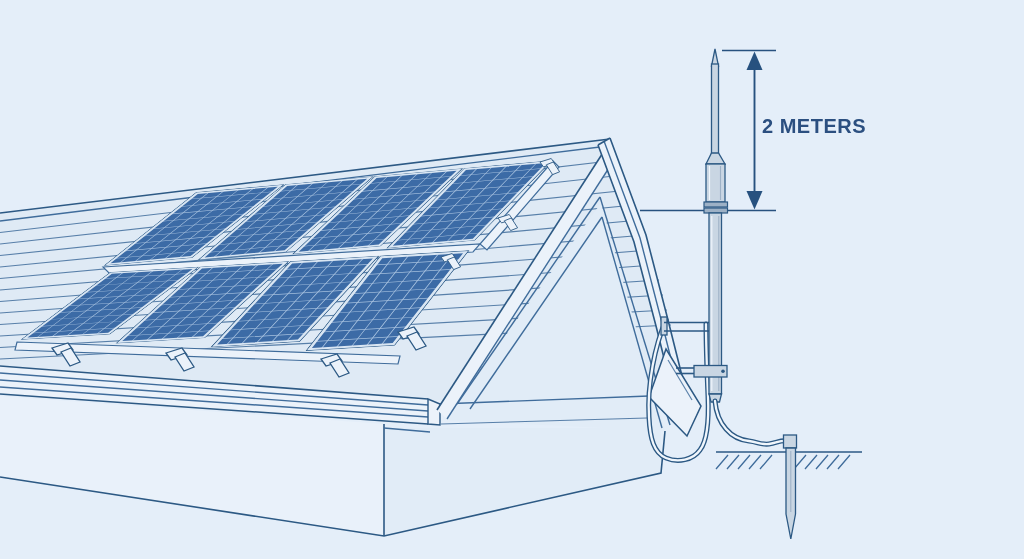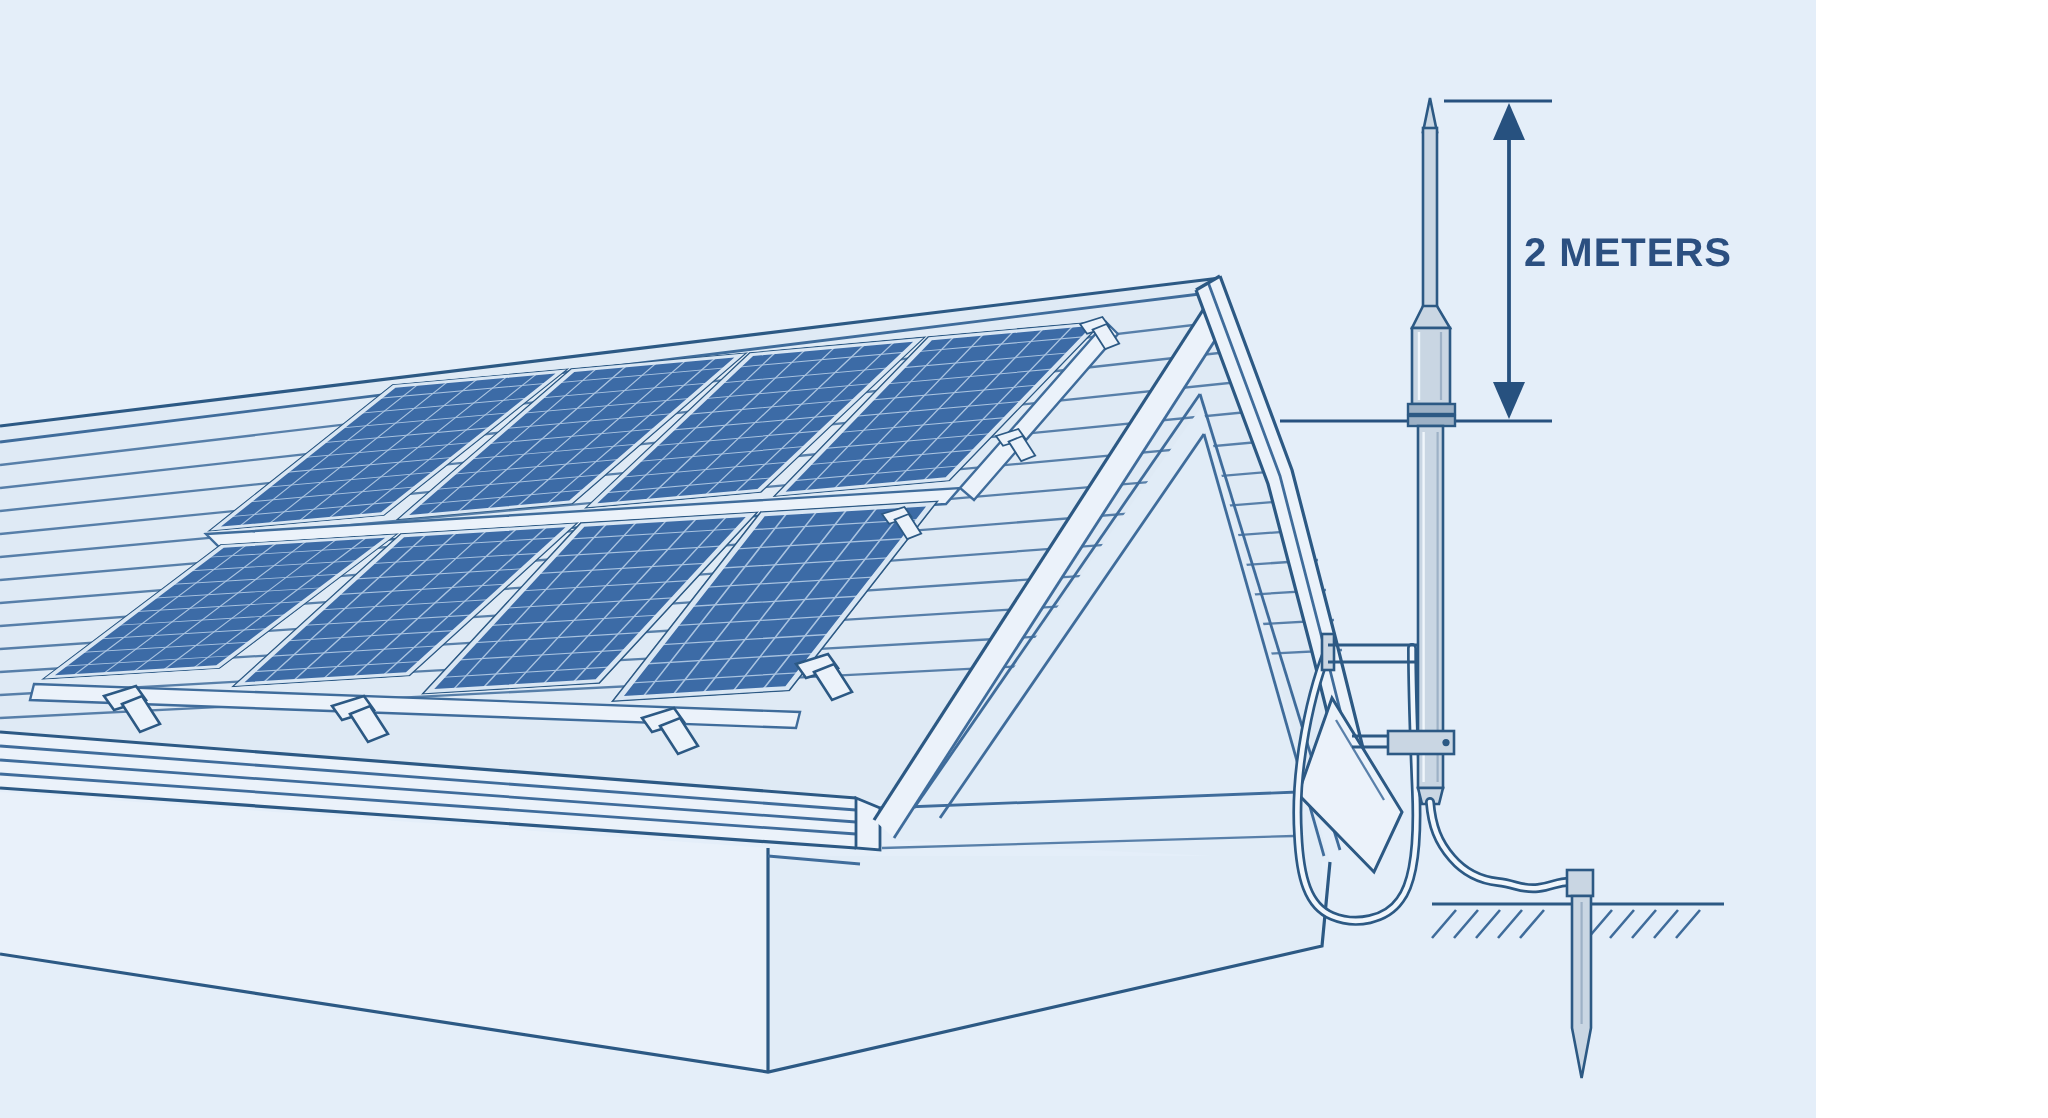--- a/index.html
+++ b/index.html
@@ -1,17 +1,17 @@
 <!DOCTYPE html>
 <html style="--sky: #e4eef9; --roof: #dfeaf5; --wall: #e9f1fa; --wall_side: #e1ecf7; --band: #ebf2fa; --line: #3f6c9b; --line_dark: #2c5984; --panel: #3c6ba6; --panel_grid: #a9c3e0; --panel_frame: #d9e6f3; --metal: #c9d6e3; --metal_dark: #9db1c6; --highlight: #f0f6fc; --accent: #27517f; --text: #2b4f80;"><head>
 <meta charset="utf-8">
 <style>
   html,body{margin:0;padding:0;}
   body{font-family:"Liberation Sans",sans-serif;}
-  .stage{width:908px;height:559px;overflow:hidden;background:var(--sky,#e4eef9);}
+  .stage{width:1024px;height:559px;overflow:hidden;background:var(--sky,#e4eef9);}
   svg{display:block;}
   .ln   {stroke:var(--line);stroke-width:1.4;fill:none;}
   .ln-thin{stroke:var(--line);stroke-width:1.15;fill:none;opacity:.85;}
   .ln-dark{stroke:var(--line_dark);stroke-width:1.6;fill:none;}
   .fill-roof{fill:var(--roof);}
   .fill-wall{fill:var(--wall);}
   .fill-wallside{fill:var(--wall_side);}
   .fill-band{fill:var(--band);}
   .metal{fill:var(--metal);stroke:var(--line_dark);stroke-width:1.3;}
   .metal-dk{fill:var(--metal_dark);stroke:var(--line_dark);stroke-width:1.2;}

